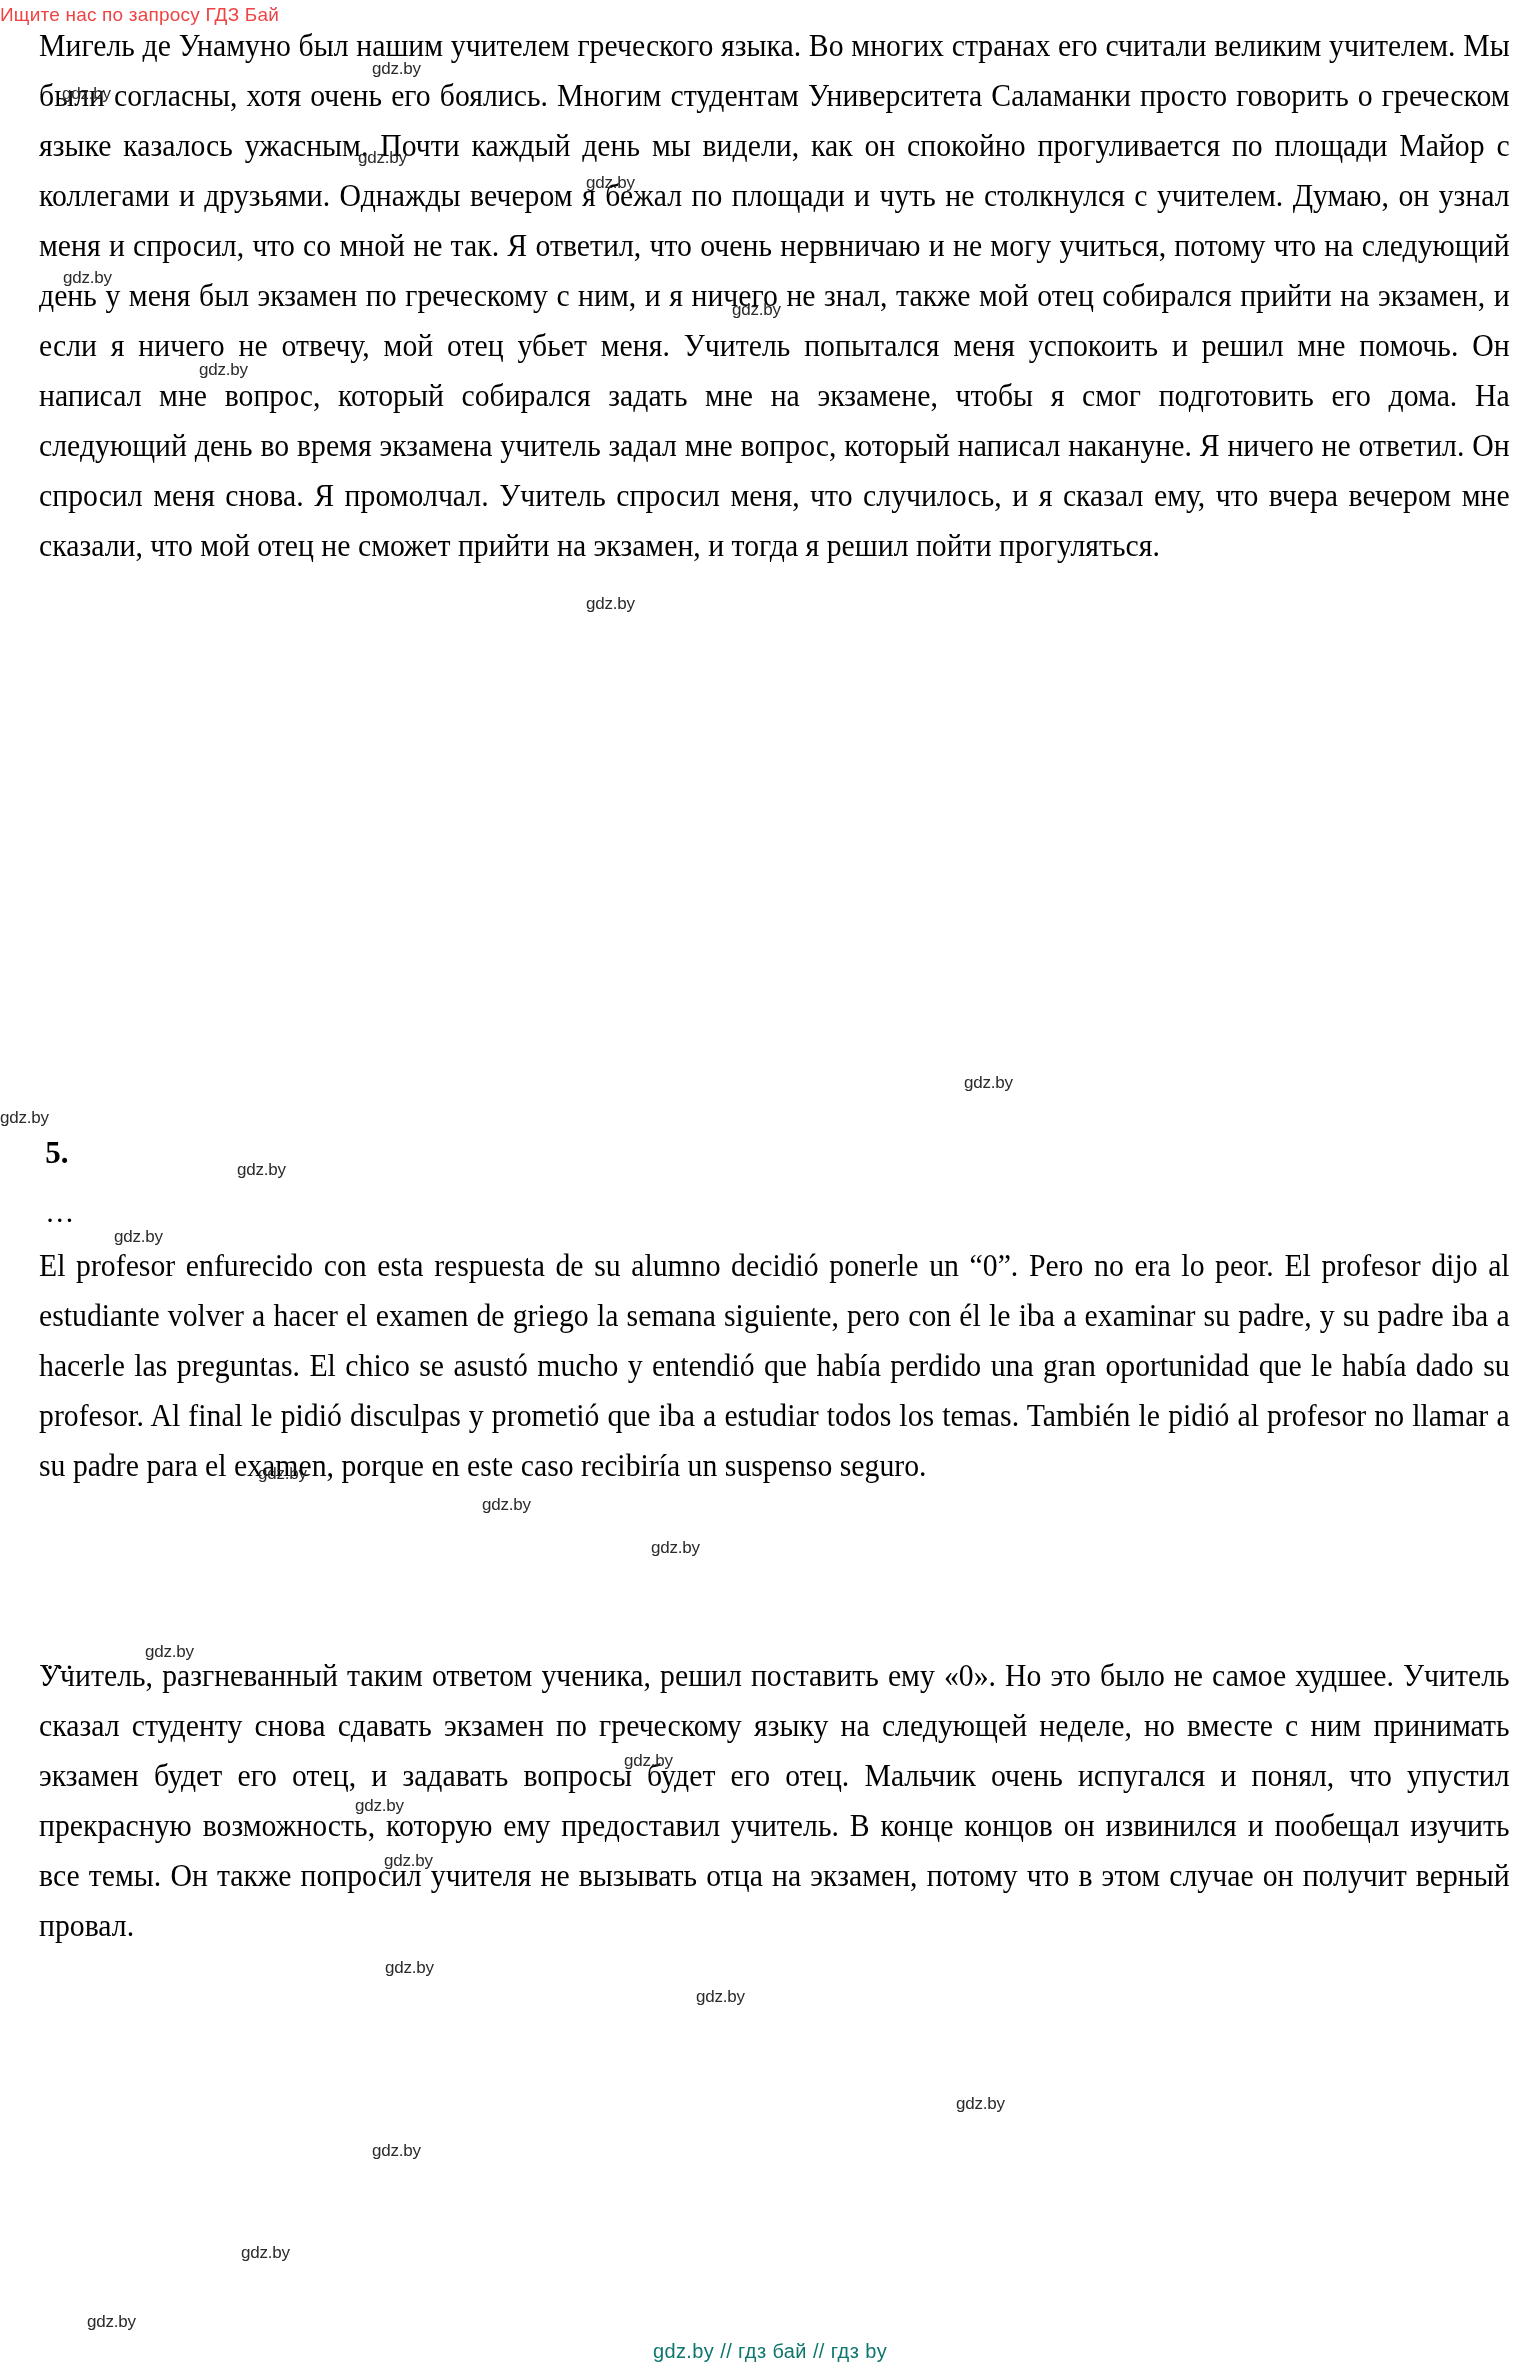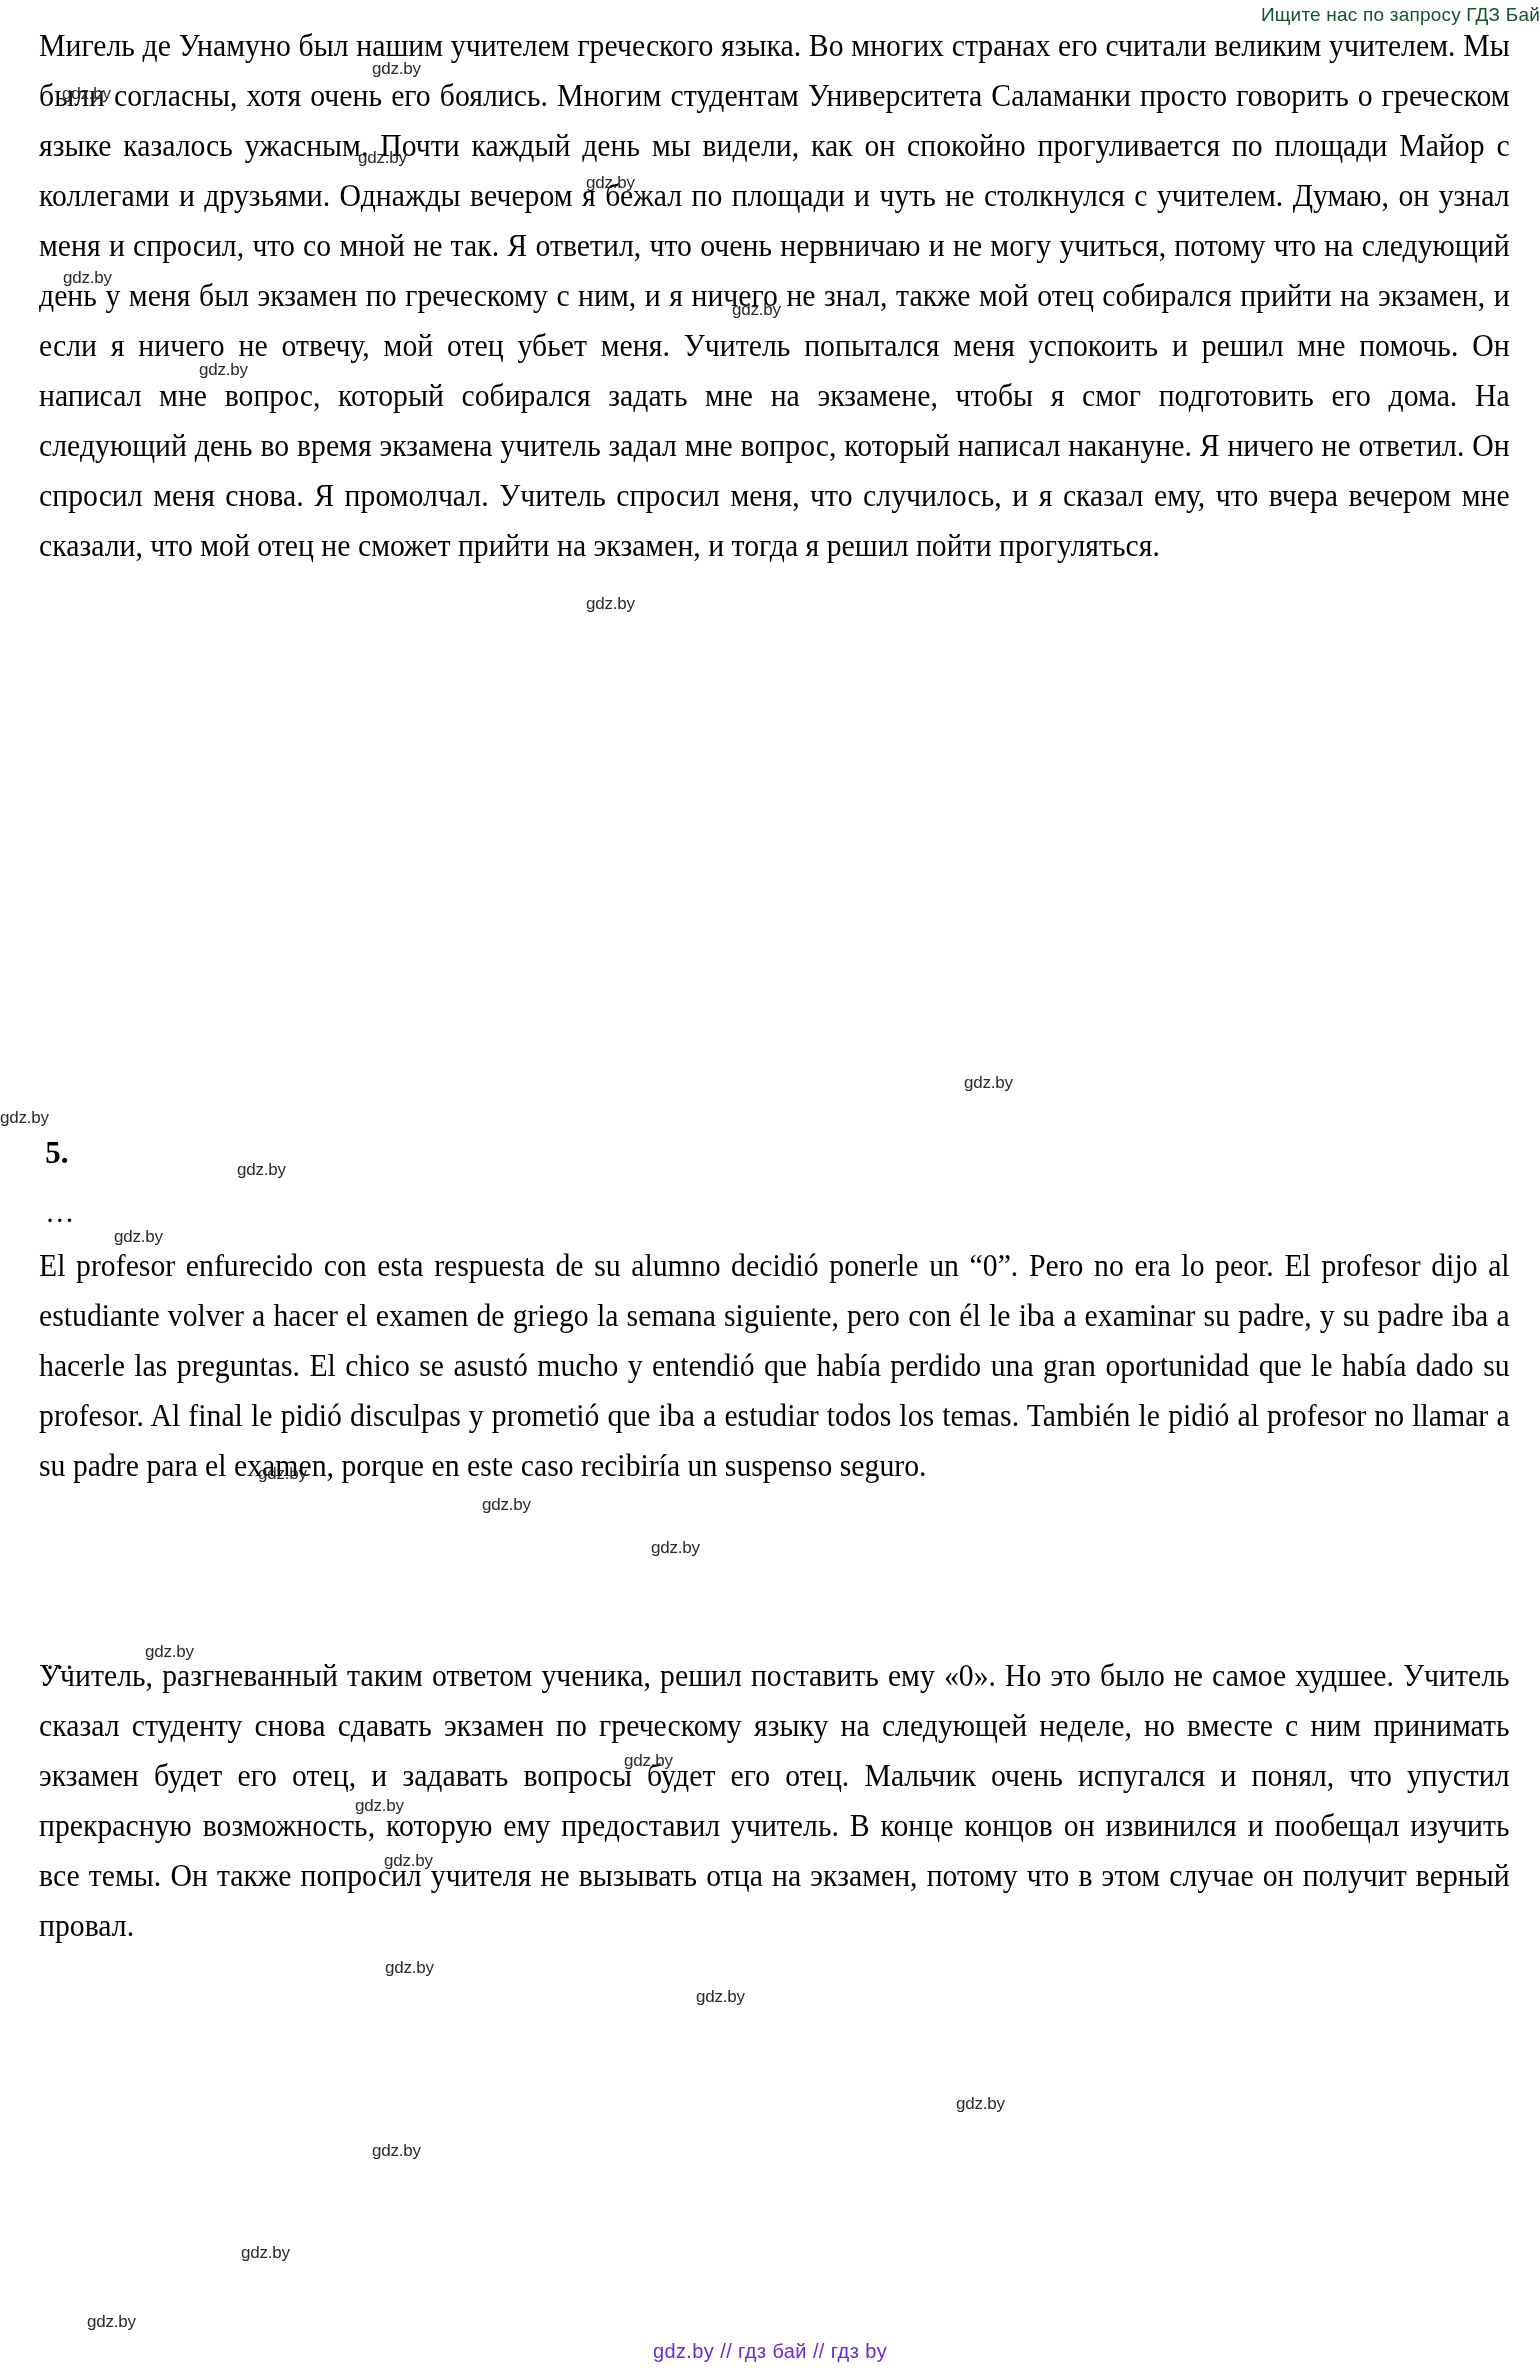--- a/index.html
+++ b/index.html
@@ -15,26 +15,26 @@
     font-family: "Liberation Serif", "DejaVu Serif", serif;
     overflow: hidden;
   }
 
   
   #promo-banner {
     position: absolute;
     top: 0;
     left: 0;
     width: 100%;
-    text-align: right;
+    text-align: left;
     font-family: "Liberation Sans", "DejaVu Sans", sans-serif;
     font-size: 19px;
     font-weight: 400;
     letter-spacing: 0.2px;
-    color: #14532d;
+    color: #ef4444;
     line-height: 29px;
     white-space: nowrap;
   }
 
   
   #page {
     position: absolute;
     left: 39px;
     top: 0;
     width: 1471px;
@@ -93,21 +93,21 @@
 
   
   #footer {
     position: absolute;
     bottom: 14px;
     left: 0;
     width: 100%;
     text-align: center;
     font-family: "Liberation Sans", "DejaVu Sans", sans-serif;
     font-size: 20px;
-    color: #6d28d9;
+    color: #0f766e;
     letter-spacing: 0.4px;
     white-space: nowrap;
   }
 
   
   .wm {
     position: absolute;
     font-family: "Liberation Sans", "DejaVu Sans", sans-serif;
     font-size: 17px;
     line-height: 17px;

